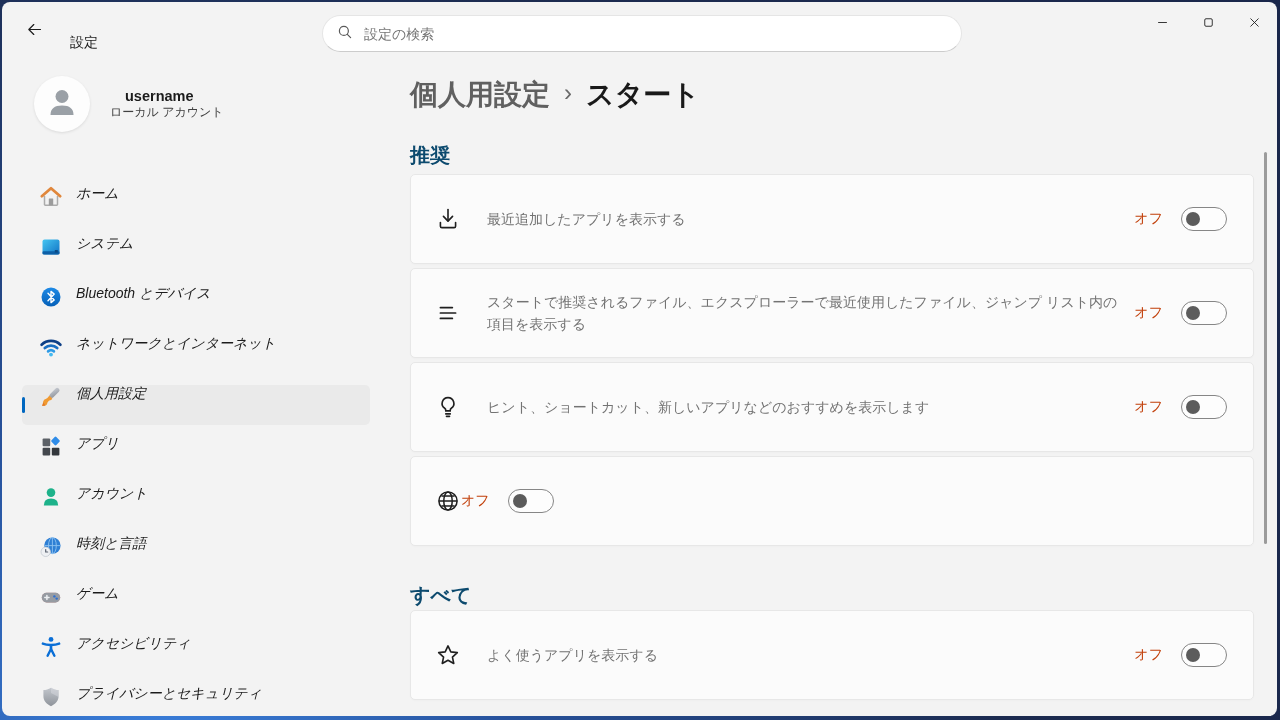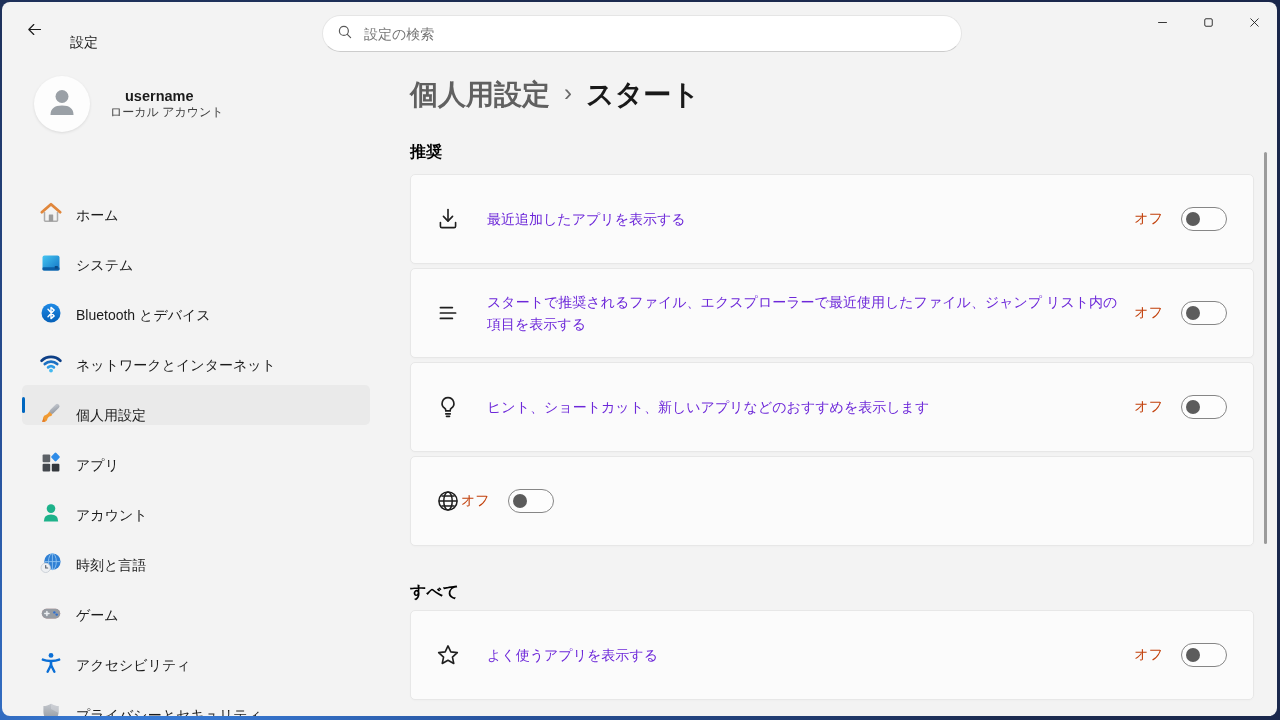--- a/index.html
+++ b/index.html
@@ -46,47 +46,47 @@
     box-shadow:0 1px 3px rgba(0,0,0,.10); display:flex; align-items:center; justify-content:center;
     overflow:hidden;
   }
   .avatar svg { width:40px; height:40px; }
   .profile-text { margin-left:20px; }
   .profile-name { font-size:14.5px; font-weight:bold; color:#1b1b1b;margin-left:15px; }
   .profile-sub { font-size:12px; color:#404040; margin-top:0; }
   .nav { position:absolute; left:20px; top:135px; width:348px; }
   .nav-item {
     position:relative; height:40px; margin-bottom:10px; border-radius:5px;
-    display:flex; align-items:flex-end; padding-left:17px; cursor:pointer;
+    display:flex; align-items:flex-start; padding-left:17px; cursor:pointer;font-style:italic;
   }
   .nav-item.selected { background:#eaeaea; }
   .accent-pill {
     display:none; position:absolute; left:0px; top:12px; width:3px; height:16px;
     border-radius:2px;
   }
   .nav-item.selected .accent-pill { display:block; }
   .nav-icon { width:24px; height:24px; flex:0 0 auto; }
   .nav-icon svg { width:24px; height:24px; display:block; }
   .nav-label { margin-left:13px; font-size:14px; color:#1b1b1b; white-space:nowrap; }
   
   .content { position:absolute; left:408px; top:48px; width:844px; bottom:0; }
   .breadcrumb { margin-top:24px; height:42px; display:flex; align-items:center; }
   .crumb-parent { font-size:28px; font-weight:600; color:#606060; cursor:pointer; }
   .crumb-sep { font-size:24px; color:#6a6a6a; margin:0 14px; padding-bottom:4px; }
   .crumb-current { font-size:28px; font-weight:600; color:#191919; }
-  .section-header { margin-top:26px; margin-bottom:12px; height:20px; font-size:16px; font-weight:bold; color:#000000; }
+  .section-header { margin-top:26px; margin-bottom:12px; height:20px; font-size:20px; font-weight:bold; color:#0c4a6e; }
   .section-header.gap-large { margin-top:36px; margin-bottom:8px; }
   .card {
     height:90px; background:#fbfbfb; border:1px solid #e7e7e7; border-radius:5px;
     margin-bottom:4px; display:flex; align-items:center; padding:0 26px 0 24px;
     box-shadow:0 1px 2px rgba(0,0,0,.02);
   }
   .card-icon { width:26px; height:26px; flex:0 0 auto; }
   .card-icon svg { width:26px; height:26px; display:block; }
-  .card-label { flex:1; margin-left:26px; font-size:14px; line-height:22px; color:#6d28d9; padding-right:12px; }
+  .card-label { flex:1; margin-left:26px; font-size:14px; line-height:22px; color:#737373; padding-right:12px; }
   .state-label { font-size:14px; color:#c2410c; margin-right:18px; flex:0 0 auto; }
   .toggle {
     position:relative; width:46px; height:24px; border-radius:13px;
     border:1px solid #868686; background:#fdfdfd; flex:0 0 auto; cursor:pointer;
   }
   .toggle .knob {
     position:absolute; left:4px; top:4px; width:14px; height:14px; border-radius:50%;
   }
   
   .scrollbar-thumb {

